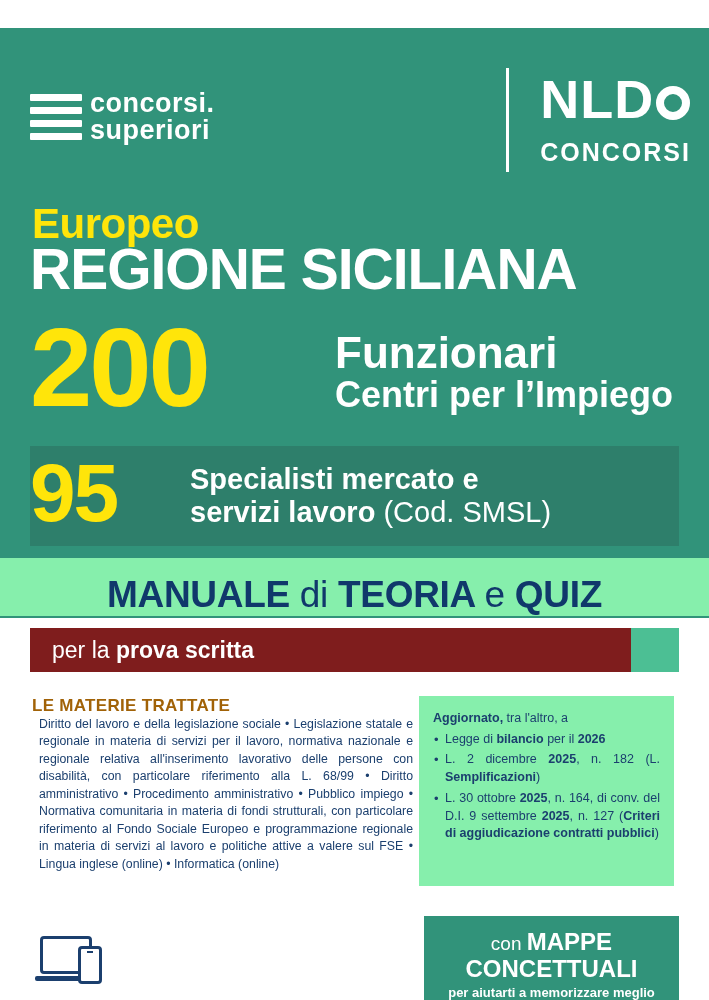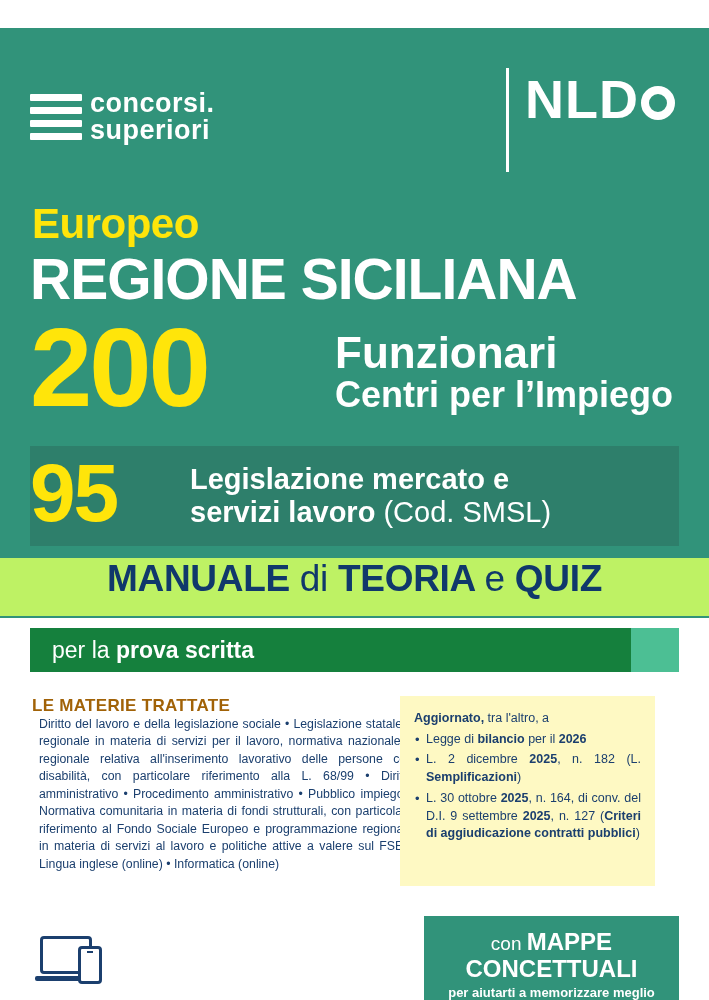--- a/index.html
+++ b/index.html
@@ -48,21 +48,21 @@
   .logo-bars span:nth-child(4) { width: 52px; }
   .logo-left-text { line-height: 1.0; }
   .logo-left-text .l1 {
     color: #ffffff; font-size: 27px; font-weight: bold; letter-spacing: .5px;
   }
   .logo-left-text .l2 {
     color: #ffffff; font-size: 27px; font-weight: bold; letter-spacing: .5px;
   }
   .logo-right {
     position: absolute;
-    right: 34px; top: 4px;
+    right: 18px; top: 4px;
     text-align: left;
   }
   .logo-right .nld {
     color: #ffffff; font-size: 54px; font-weight: bold; letter-spacing: 1px;
     line-height: 1;
   }
   .logo-right .nld .d-ring {
     display: inline-block;
     width: 34px; height: 34px;
     border: 8px solid #ffffff;
@@ -79,21 +79,21 @@
     right: 200px; top: 0;
     width: 3px; height: 104px; background: #ffffff;
   }
 
   
   .t-concorso {
     position: absolute; left: 32px; top: 172px;
     color: #ffe50a; font-size: 42px; font-weight: bold; letter-spacing: -0.5px;
   }
   .t-regione {
-    position: absolute; left: 30px; top: 218px;
+    position: absolute; left: 30px; top: 208px;
     color: #ffffff; font-size: 57px; font-weight: bold; letter-spacing: -1px;
     white-space: nowrap;
   }
 
   .row-200 {
     position: absolute; left: 30px; top: 292px; width: 650px; height: 120px;
   }
   .num-200 {
     position: absolute; left: 0; top: -8px;
     color: #ffe50a; font-size: 112px; font-weight: bold; line-height: 1;
@@ -121,33 +121,33 @@
     color: #ffffff; line-height: 1.15;
   }
   .txt-95 .a { font-size: 29px; font-weight: bold; }
   .txt-95 .b { font-size: 29px; font-weight: bold; }
   .txt-95 .b .light { font-weight: normal; }
 
   
   .band-yellow {
     position: absolute; left: 0; top: 530px;
     width: 709px; height: 58px;
-    background: #bef264;
-    display: flex; align-items: flex-start; justify-content: center;
+    background: #86efac;
+    display: flex; align-items: flex-end; justify-content: center;
   }
   .band-yellow .txt {
     color: #10386b; font-size: 37px; font-weight: bold; letter-spacing: -0.3px;
   }
   .band-yellow .txt .thin { font-weight: normal; }
 
   
   .band-navy {
     position: absolute; left: 30px; top: 600px;
     width: 649px; height: 44px;
-    background: #15803d;
+    background: #7f1d1d;
   }
   .band-navy .txt {
     position: absolute; left: 22px; top: 9px;
     color: #ffffff; font-size: 23px;
   }
   .band-navy .txt b { font-weight: bold; }
   .band-navy .accent {
     position: absolute; right: 0; top: 0;
     width: 48px; height: 44px; background: #4cbf94;
   }
@@ -158,23 +158,23 @@
     color: #a16207; font-size: 17px; font-weight: bold; letter-spacing: .3px;
   }
   .materie-body {
     position: absolute; left: 39px; top: 688px; width: 374px;
     color: #1b3f6e; font-size: 12.3px; line-height: 1.42;
     text-align: justify;
   }
 
   
   .box-yellow {
-    position: absolute; left: 400px; top: 668px;
+    position: absolute; left: 419px; top: 668px;
     width: 255px; height: 190px;
-    background: #fef9c3;
+    background: #86efac;
     padding: 14px 14px 16px 14px;
   }
   .box-yellow .head {
     color: #1b3f6e; font-size: 12.5px; line-height: 1.4; margin-bottom: 3px;
   }
   .box-yellow .head b { font-weight: bold; }
   .box-yellow ul { list-style: none; margin: 0; padding: 0; }
   .box-yellow li {
     color: #1b3f6e; font-size: 12.5px; line-height: 1.42;
     padding-left: 12px; position: relative; margin-top: 3px;
@@ -250,38 +250,39 @@
           <span></span>
       </div>
       <div class="logo-left-text">
         <div class="l1">concorsi.</div>
         <div class="l2">superiori</div>
       </div>
     </div>
     <div class="logo-right-divider"></div>
     <div class="logo-right">
       <div class="nld"><span>NLD</span><span class="d-ring"></span></div>
+      <div class="sub">CONCORSI</div>
     </div>
   </div>
 
   <div class="t-concorso">Europeo</div>
   <div class="t-regione">REGIONE SICILIANA</div>
 
   <div class="row-200">
     <div class="num-200">200</div>
     <div class="txt-200">
       <div class="a">Funzionari</div>
       <div class="b">Centri per l’Impiego</div>
     </div>
   </div>
 
   <div class="band-95"></div>
   <div class="num-95">95</div>
   <div class="txt-95">
-    <div class="a">Legislazione mercato e</div>
+    <div class="a">Specialisti mercato e</div>
     <div class="b"><span>servizi lavoro</span> <span class="light">(Cod. SMSL)</span></div>
   </div>
 
   <div class="band-yellow">
     <div class="txt">
       <span>MANUALE</span>
       <span class="thin">di</span>
       <span>TEORIA</span>
       <span class="thin">e</span>
       <span>QUIZ</span>

